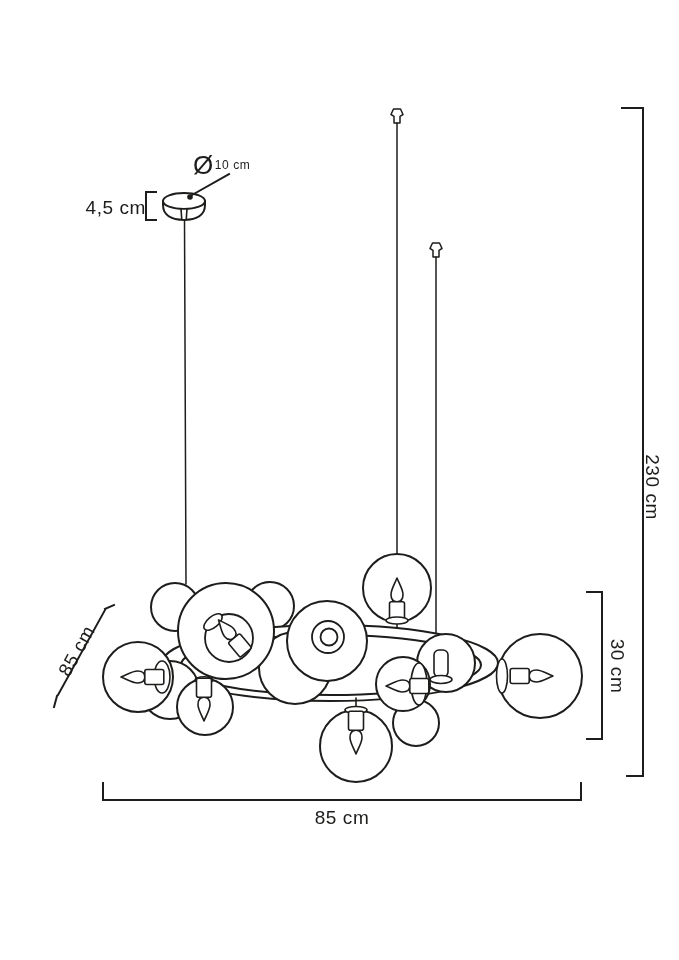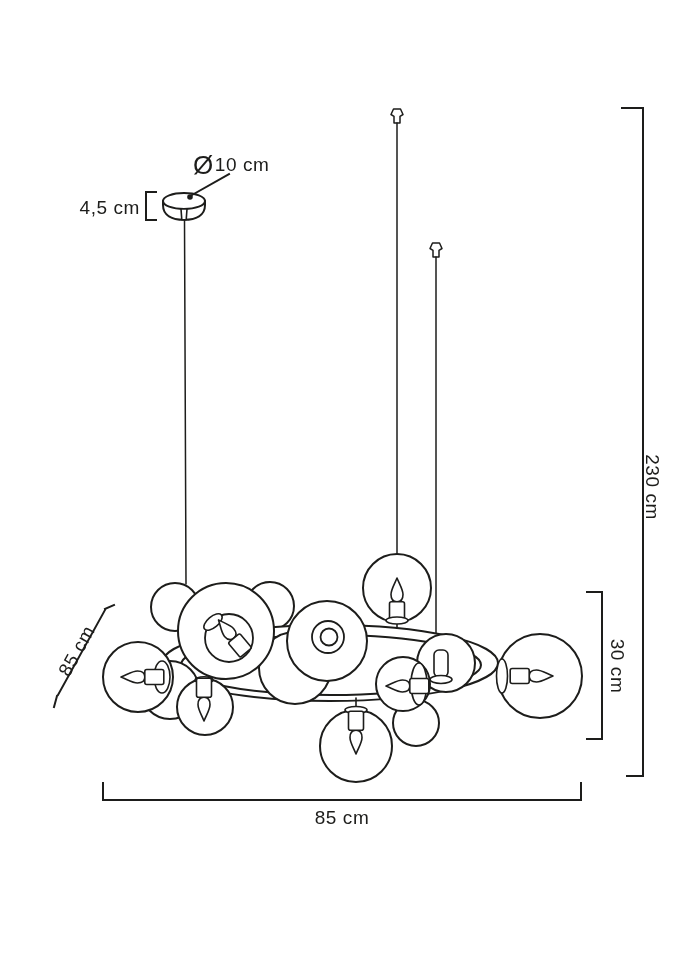--- a/index.html
+++ b/index.html
@@ -8,22 +8,22 @@
     font-family:"Liberation Sans", sans-serif;color:#1d1d1b;overflow:hidden;
   }
   .stage{position:absolute;left:0;top:0;width:679px;height:960px;}
   svg{position:absolute;left:0;top:0;}
   .dim-label{
     position:absolute;font-size:19px;letter-spacing:.03em;line-height:24px;
     white-space:nowrap;color:#1d1d1b;
   }
   .dia-label{left:193px;top:151px;display:flex;align-items:center;}
   .dia-label .sym{font-size:26px;font-weight:400;line-height:28px;}
-  .dia-label .val{font-size:19px;padding-left:1px;}
-  .h45-label{left:54px;top:196px;width:86px;text-align:right;}
+  .dia-label .val{font-size:12px;padding-left:1px;}
+  .h45-label{left:60px;top:196px;width:86px;text-align:right;}
   .h230-label{left:612px;top:475px;width:80px;text-align:center;transform:rotate(90deg);}
   .h30-label{left:577px;top:654px;width:80px;text-align:center;transform:rotate(90deg);}
   .w85-label{left:292px;top:806px;width:100px;text-align:center;}
   .d85-label{left:36px;top:639px;width:82px;text-align:center;transform:rotate(-61deg);}
 </style>
 </head>
 <body>
 
 <div class="stage">
 

